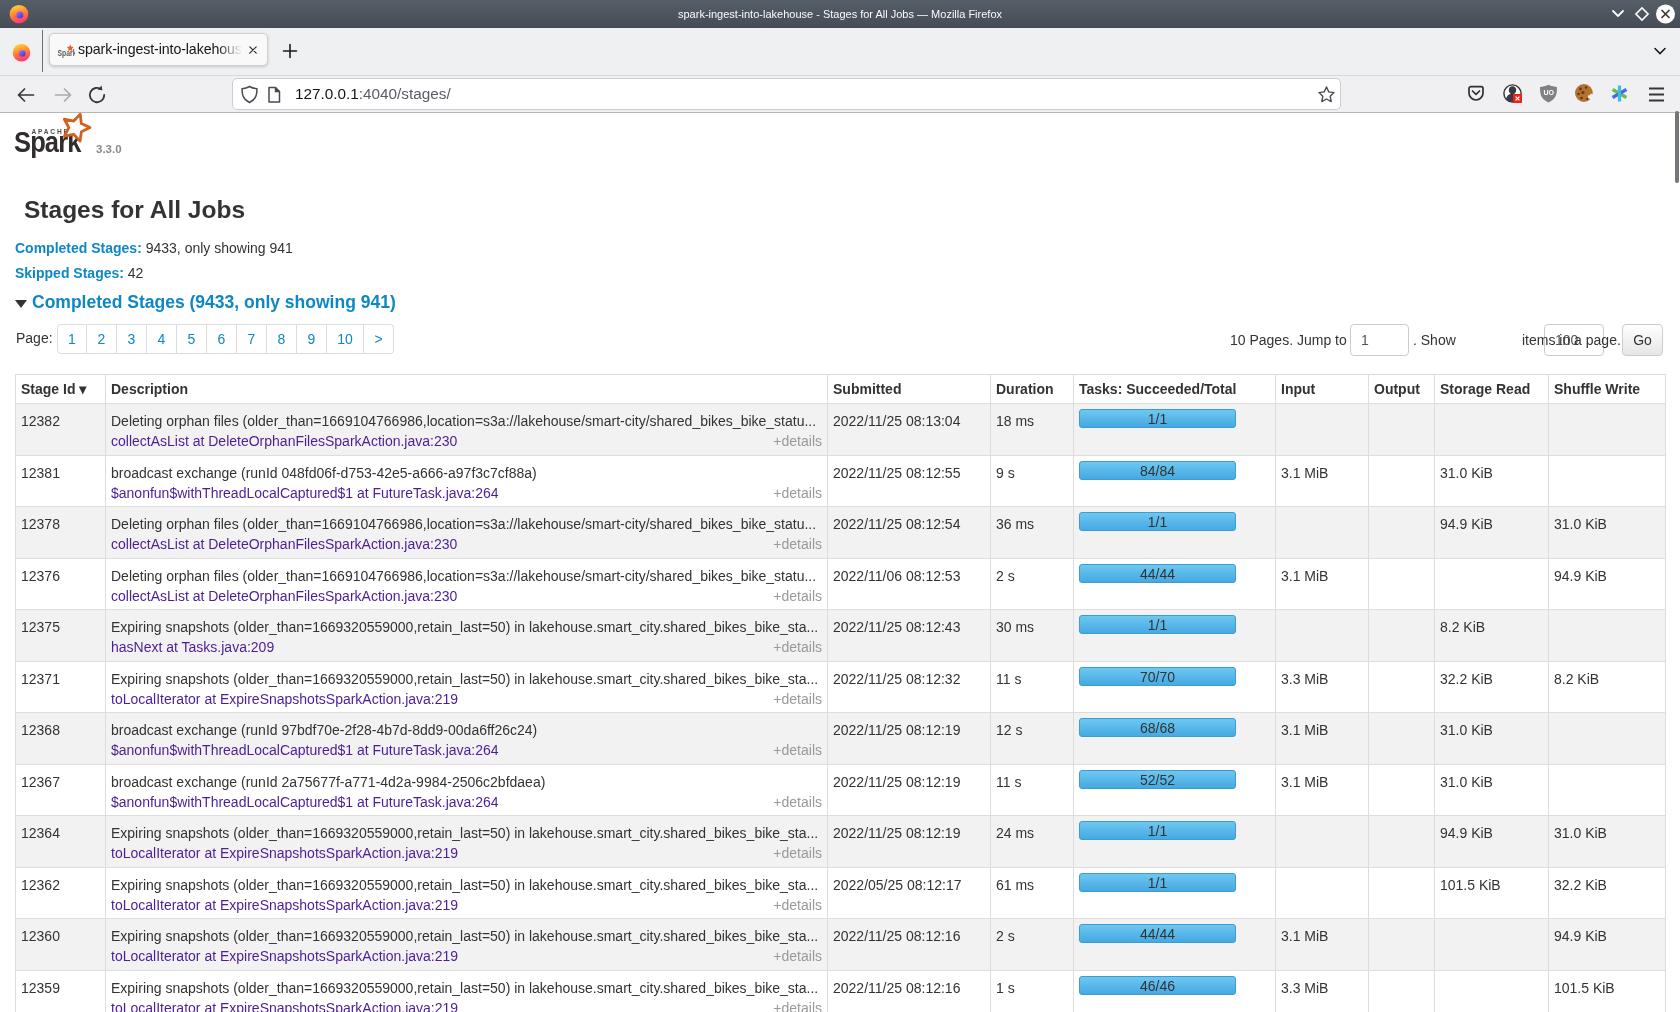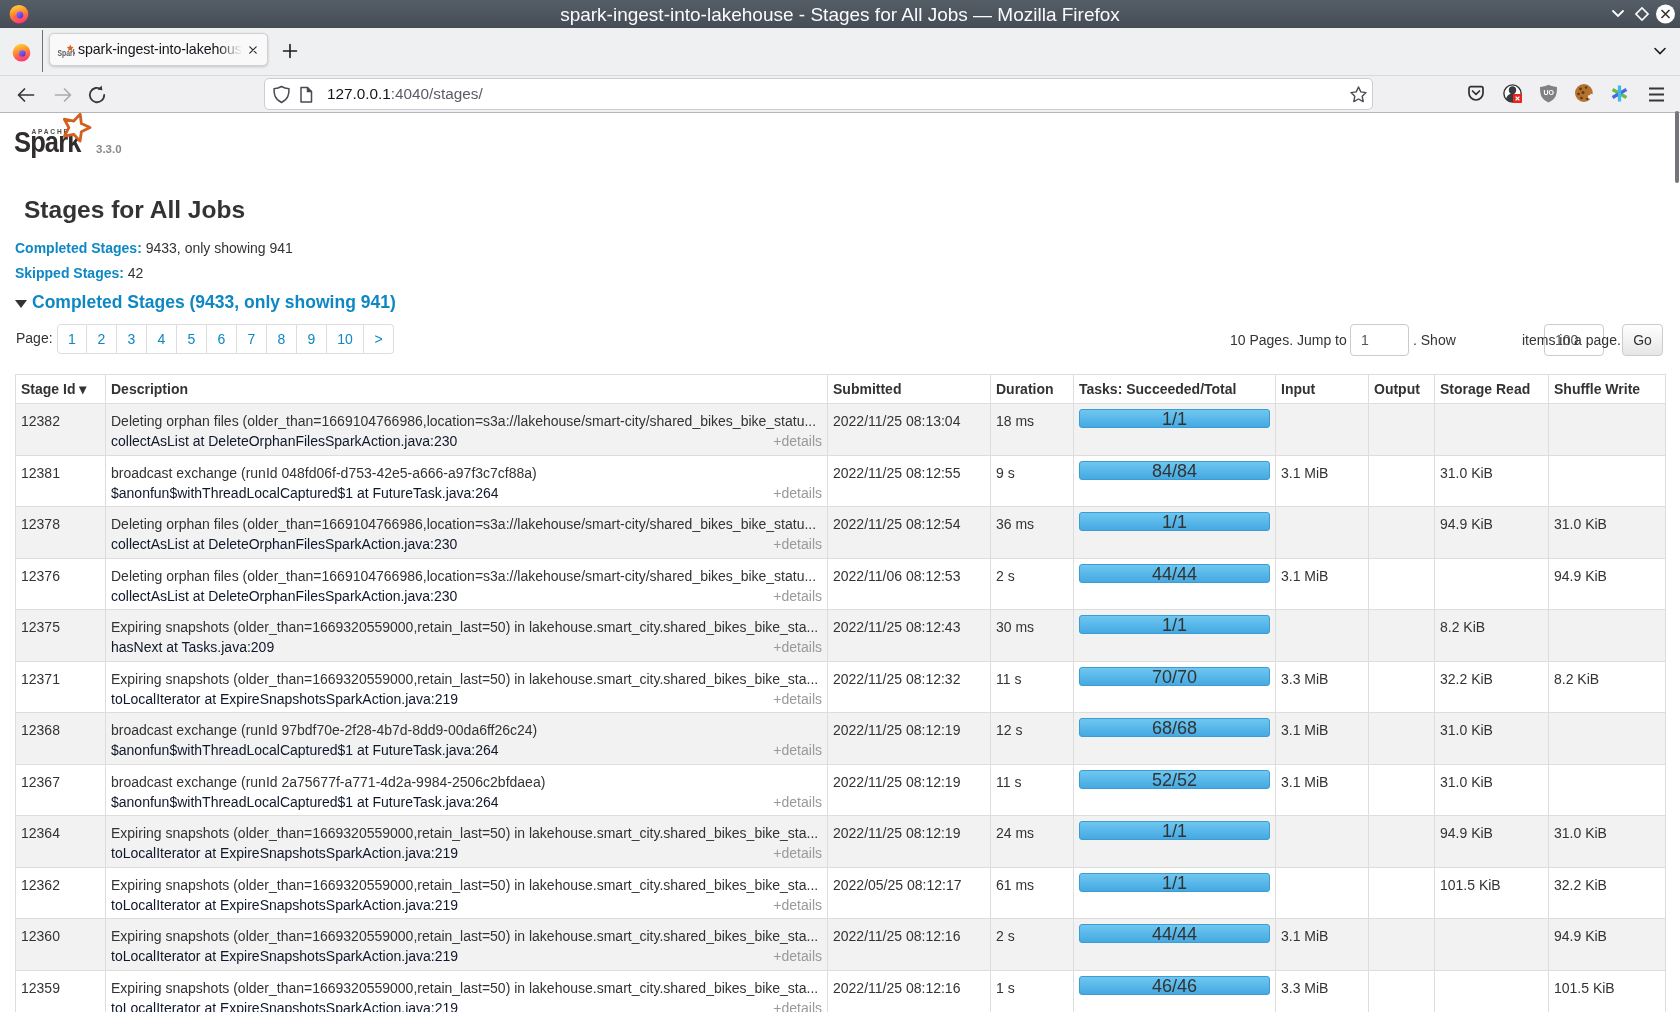--- a/index.html
+++ b/index.html
@@ -4,21 +4,21 @@
 <style>
 * { margin:0; padding:0; box-sizing:border-box; }
 html,body { width:1680px; height:1012px; overflow:hidden; font-family:"Liberation Sans", sans-serif; background:#fff; }
 #win { position:relative; width:1680px; height:1012px; }
 svg { display:block; }
 
 
 #titlebar { position:absolute; left:0; top:0; width:1680px; height:28px;
   background:linear-gradient(#555e67,#454c55); }
 #titletext { position:absolute; left:0; right:0; top:0; height:28px; line-height:29px;
-  text-align:center; color:#fbfbfe; font-size:19px; }
+  text-align:center; color:#fbfbfe; font-size:11px; }
 #fxlogo-title { position:absolute; left:9px; top:4px; }
 #winbtns { position:absolute; right:0; top:0; height:28px; }
 
 
 #tabbar { position:absolute; left:0; top:28px; width:1680px; height:47px; background:#eff0f2; }
 #fxview { position:absolute; left:12px; top:15px; }
 #tab { position:absolute; left:49px; top:4.5px; width:219px; height:33px; background:#f9f9fa;
   border:1px solid #d0d0d5; border-radius:5px; box-shadow:0 1px 3px rgba(0,0,0,.18); }
 #tabfav { position:absolute; left:7px; top:10px; width:18px; height:14px; }
 #tabtitle { position:absolute; left:28px; top:0; width:170px; height:31px; line-height:31px;
@@ -27,21 +27,21 @@
   background:linear-gradient(to right, rgba(249,249,250,0), #f9f9fa 80%); }
 #tabclose { position:absolute; right:9px; top:11px; }
 #newtab { position:absolute; left:281px; top:14px; }
 #alltabs { position:absolute; left:1653px; top:17px; }
 
 
 #toolbar { position:absolute; left:0; top:75px; width:1680px; height:38px; background:#f0f0f2;
   border-top:1px solid #d9d9db; border-bottom:1px solid #b5b5ba; }
 .tbicon { position:absolute; top:0; }
 #urlfield { position:absolute; left:232px; top:78px; width:1109px; height:32px; background:#fff;
-  border:1px solid #ccccd2; border-radius:5px;margin-left:32px; }
+  border:1px solid #ccccd2; border-radius:5px; }
 #urltext { position:absolute; left:62px; top:-1.5px; height:30px; line-height:31px; font-size:15.3px; color:#15141a; }
 #urltext .dim { color:#5b5b66; }
 
 
 #sparknav { position:absolute; left:0; top:113px; width:1680px; height:51px;
   background:linear-gradient(#fdfdfd,#eeeeef); border-bottom:1px solid #d4d4d4; }
 .navitem { position:absolute; top:0; height:50px; line-height:51px; font-size:16px; color:#7b7b7b; }
 #nav-active { left:198px; width:76px; background:#e4e4e4; text-align:center; color:#4d4d4d;
   box-shadow:inset 0 3px 8px rgba(0,0,0,.08);}
 #sparklogo { position:absolute; left:10px; top:110px; }
@@ -71,25 +71,25 @@
   border-radius:4px; background:linear-gradient(#ffffff,#e6e6e6); color:#333; font-size:14px; }
 
 
 #stagetable { position:absolute; left:15px; top:210px; width:1650px; border-collapse:collapse;
   table-layout:fixed; font-size:14px; color:#333; }
 #stagetable th, #stagetable td { border:1px solid #ddd; padding:4px 5px 2px 5px; vertical-align:top;
   text-align:left; overflow:hidden; white-space:nowrap; line-height:20px; }
 #stagetable th { font-weight:bold; height:29px; }
 #stagetable td { height:51.5px; padding-top:7px; }
 #stagetable tr.odd td { background:#f2f2f2; }
-a { color:#0f172a; text-decoration:none; }
+a { color:#4c1d95; text-decoration:none; }
 .desc2 { display:flex; justify-content:space-between; }
 .details { color:#999; }
-.pbar { position:relative; margin-top:-2px; width:191px; height:19px; border:1px solid #3d9cd2; border-radius:3px;
-  background:linear-gradient(#6ec7f0,#45a9e2); text-align:center; line-height:18px; font-size:18px; color:#333; }
+.pbar { position:relative; margin-top:-2px; width:157px; height:19px; border:1px solid #3d9cd2; border-radius:3px;
+  background:linear-gradient(#6ec7f0,#45a9e2); text-align:center; line-height:18px; font-size:14px; color:#333; }
 
 
 #scrollbar { position:absolute; left:1674.5px; top:111px; width:4px; height:72px; background:#76767a; border-radius:2px; }
 </style>
 </head>
 <body>
 <div id="win">
   <div id="titlebar">
     <div id="titletext">spark-ingest-into-lakehouse - Stages for All Jobs — Mozilla Firefox</div>
     <svg id="fxlogo-title" width="20" height="20" viewBox="0 0 20 20">

